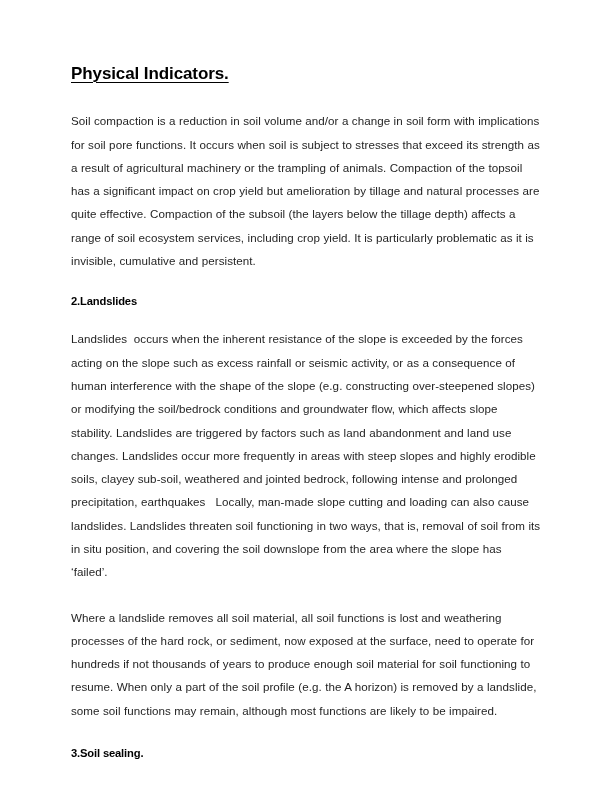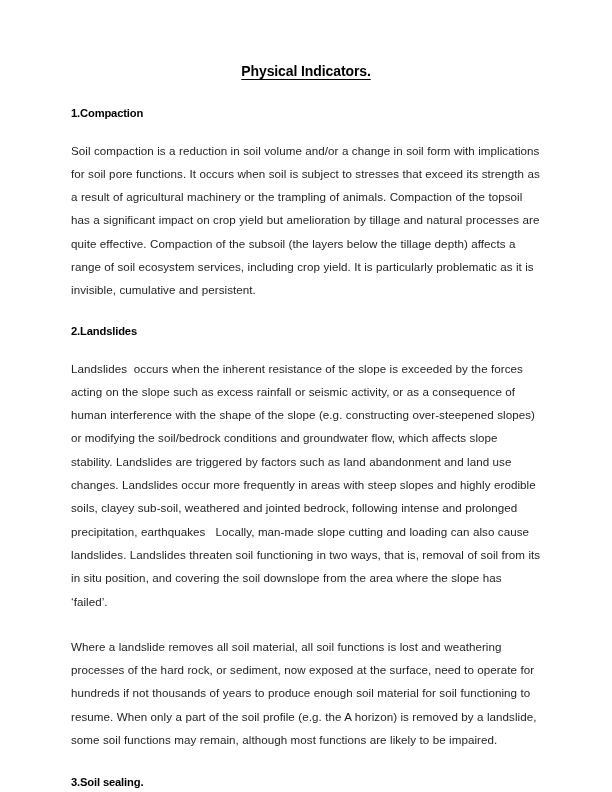--- a/index.html
+++ b/index.html
@@ -22,31 +22,30 @@
     background: #ffffff;
     box-sizing: border-box;
   }
   .content {
     position: absolute;
     left: 71px;
     top: 63px;
     width: 470px;
   }
   .doc-title {
-    font-size: 14px;
+    font-size: 17px;
     font-weight: bold;
     letter-spacing: -0.1px;
     color: #000000;
     text-decoration: underline;
     text-underline-offset: 2.5px;
     text-decoration-thickness: 1.2px;
     margin: 0 0 25px 0;
     line-height: 1.25;
     display: block;
-    text-align: center;
   }
   .section-heading {
     font-size: 11.2px;
     font-weight: bold;
     letter-spacing: -0.15px;
     color: #000000;
     margin: 0 0 19px 0;
     line-height: 1.25;
     display: block;
   }
@@ -66,21 +65,20 @@
   .sec3-head { margin-top: 24px; }
 </style>
 </head>
 <body>
 
 <div class="page">
   <div class="content">
 
     <h1 class="doc-title">Physical Indicators.</h1>
 
-    <h2 class="section-heading">1.Compaction</h2>
 
     <p class="para block-gap-after-para">Soil compaction is a reduction in soil volume and/or a change in soil form with implications for soil pore functions. It occurs when soil is subject to stresses that exceed its strength as a result of agricultural machinery or the trampling of animals. Compaction of the topsoil has a significant impact on crop yield but amelioration by tillage and natural processes are quite effective. Compaction of the subsoil (the layers below the tillage depth) affects a range of soil ecosystem services, including crop yield. It is particularly problematic as it is invisible, cumulative and persistent.</p>
 
     <h2 class="section-heading block-gap-landslides-head">2.Landslides</h2>
 
     <p class="para block-gap-after-para">Landslides  occurs when the inherent resistance of the slope is exceeded by the forces acting on the slope such as excess rainfall or seismic activity, or as a consequence of human interference with the shape of the slope (e.g. constructing over-steepened slopes) or modifying the soil/bedrock conditions and groundwater flow, which affects slope stability. Landslides are triggered by factors such as land abandonment and land use changes. Landslides occur more frequently in areas with steep slopes and highly erodible soils, clayey sub-soil, weathered and jointed bedrock, following intense and prolonged precipitation, earthquakes   Locally, man-made slope cutting and loading can also cause landslides. Landslides threaten soil functioning in two ways, that is, removal of soil from its in situ position, and covering the soil downslope from the area where the slope has ‘failed’.</p>
 
     <p class="para block-gap-after-para">Where a landslide removes all soil material, all soil functions is lost and weathering processes of the hard rock, or sediment, now exposed at the surface, need to operate for hundreds if not thousands of years to produce enough soil material for soil functioning to resume. When only a part of the soil profile (e.g. the A horizon) is removed by a landslide, some soil functions may remain, although most functions are likely to be impaired.</p>
 
     <h2 class="section-heading sec3-head">3.Soil sealing.</h2>

